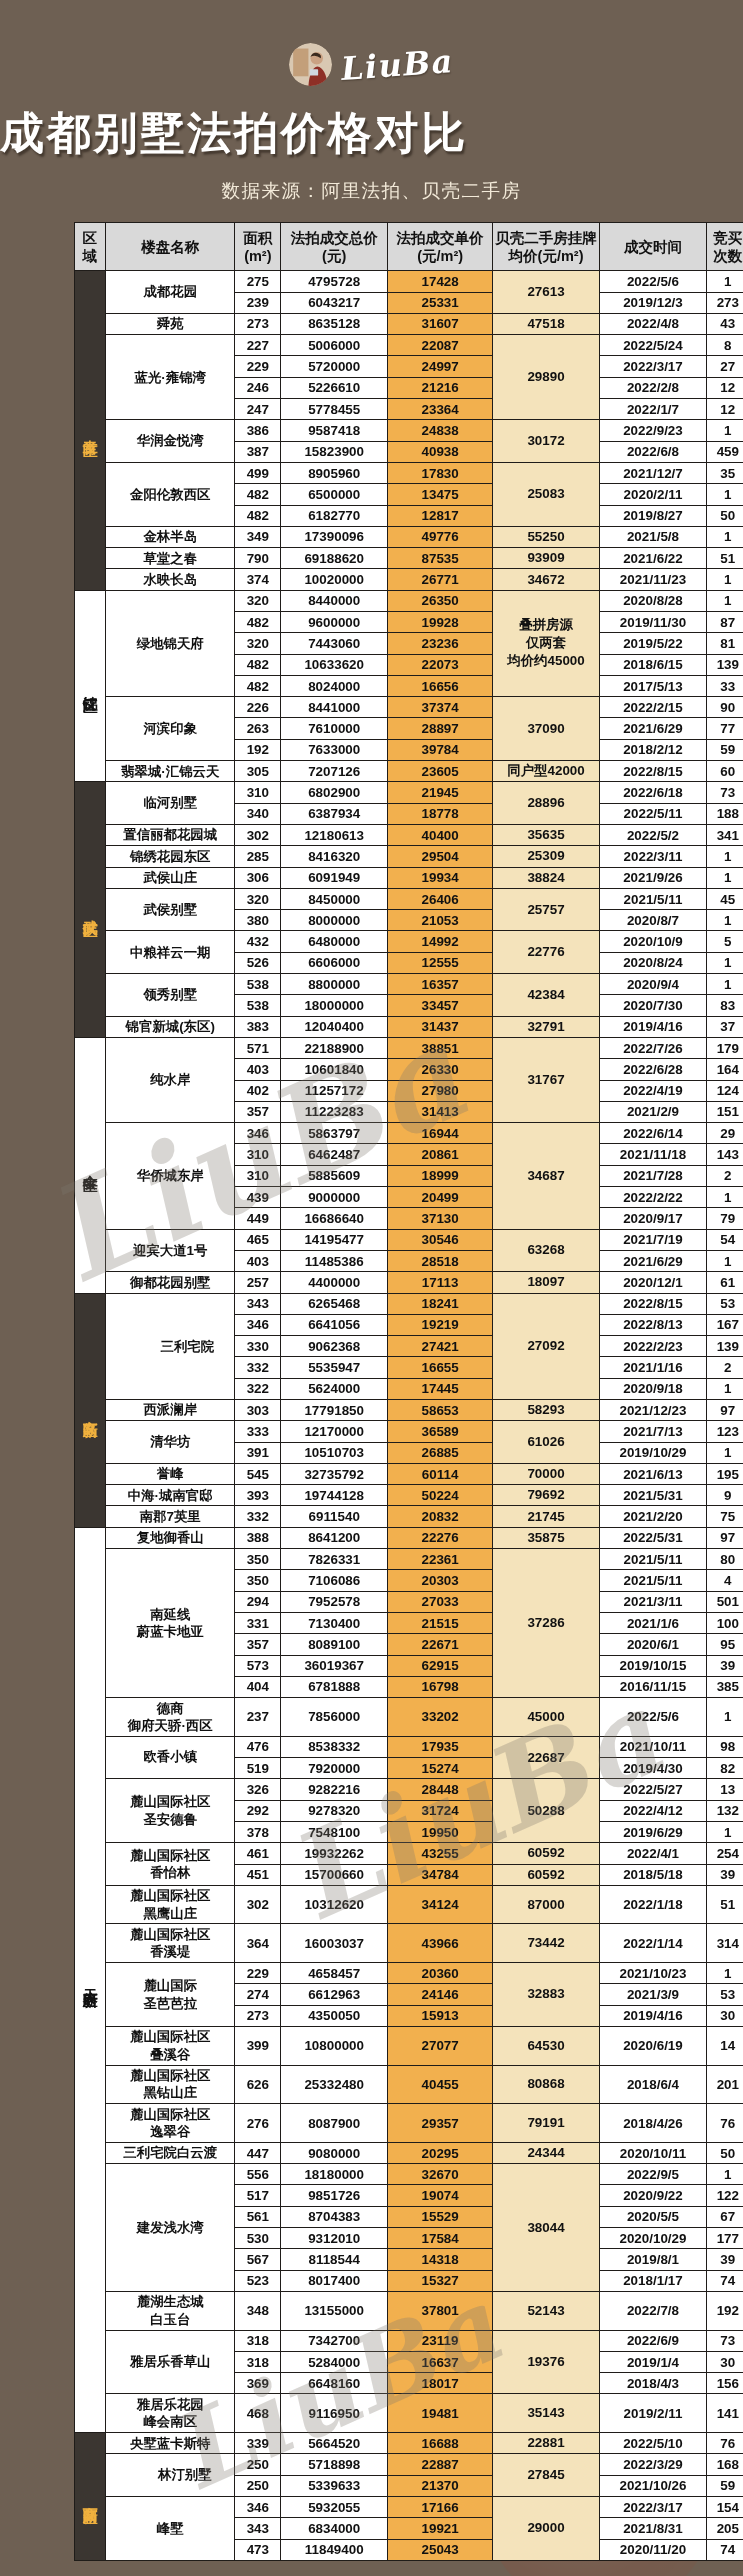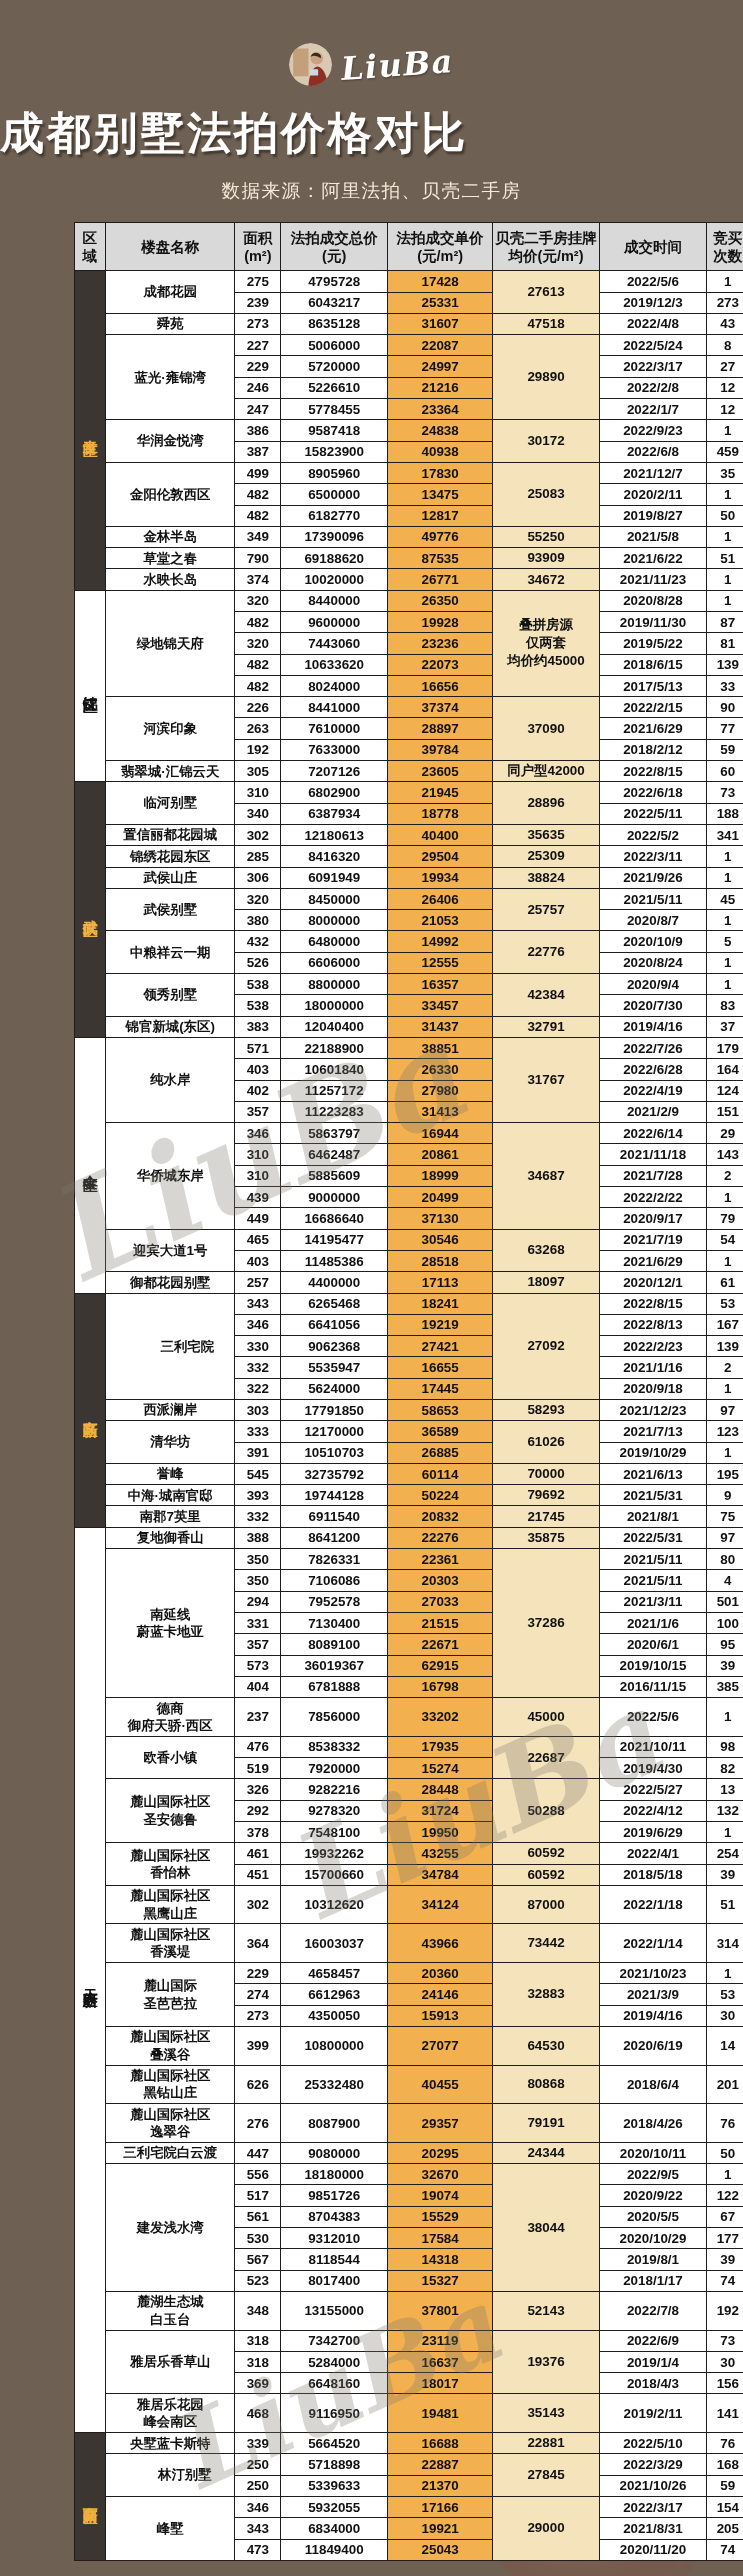--- a/index.html
+++ b/index.html
@@ -622,21 +622,21 @@
           <td>2021/5/31</td>
           <td>9</td>
           <td></td>
         </tr>
         <tr>
           <td class="name" style="white-space: pre-line;">南郡7英里</td>
           <td>332</td>
           <td>6911540</td>
           <td class="unit">20832</td>
           <td class="beike">21745</td>
-          <td>2021/8/1</td>
+          <td>2021/2/20</td>
           <td>75</td>
           <td></td>
         </tr>
         <tr>
           <td class="region light" rowspan="36">天府新区</td>
           <td class="name" style="white-space: pre-line; text-align: center;">复地御香山</td>
           <td>388</td>
           <td>8641200</td>
           <td class="unit">22276</td>
           <td class="beike">35875</td>
@@ -703,21 +703,21 @@
 御府天骄·西区</td>
           <td>237</td>
           <td>7856000</td>
           <td class="unit">33202</td>
           <td class="beike">45000</td>
           <td>2022/5/6</td>
           <td>1</td>
           <td>联排</td>
         </tr>
         <tr>
-          <td class="name" rowspan="2" style="white-space: pre-line;">欧香小镇</td>
+          <td class="name" rowspan="2" style="white-space: pre-line; font-family: Liberation Mono, monospace;">欧香小镇</td>
           <td>476</td>
           <td>8538332</td>
           <td class="unit">17935</td>
           <td class="beike" rowspan="2">22687</td>
           <td>2021/10/11</td>
           <td>98</td>
           <td rowspan="2"></td>
         </tr>
         <tr>
           <td>519</td>

